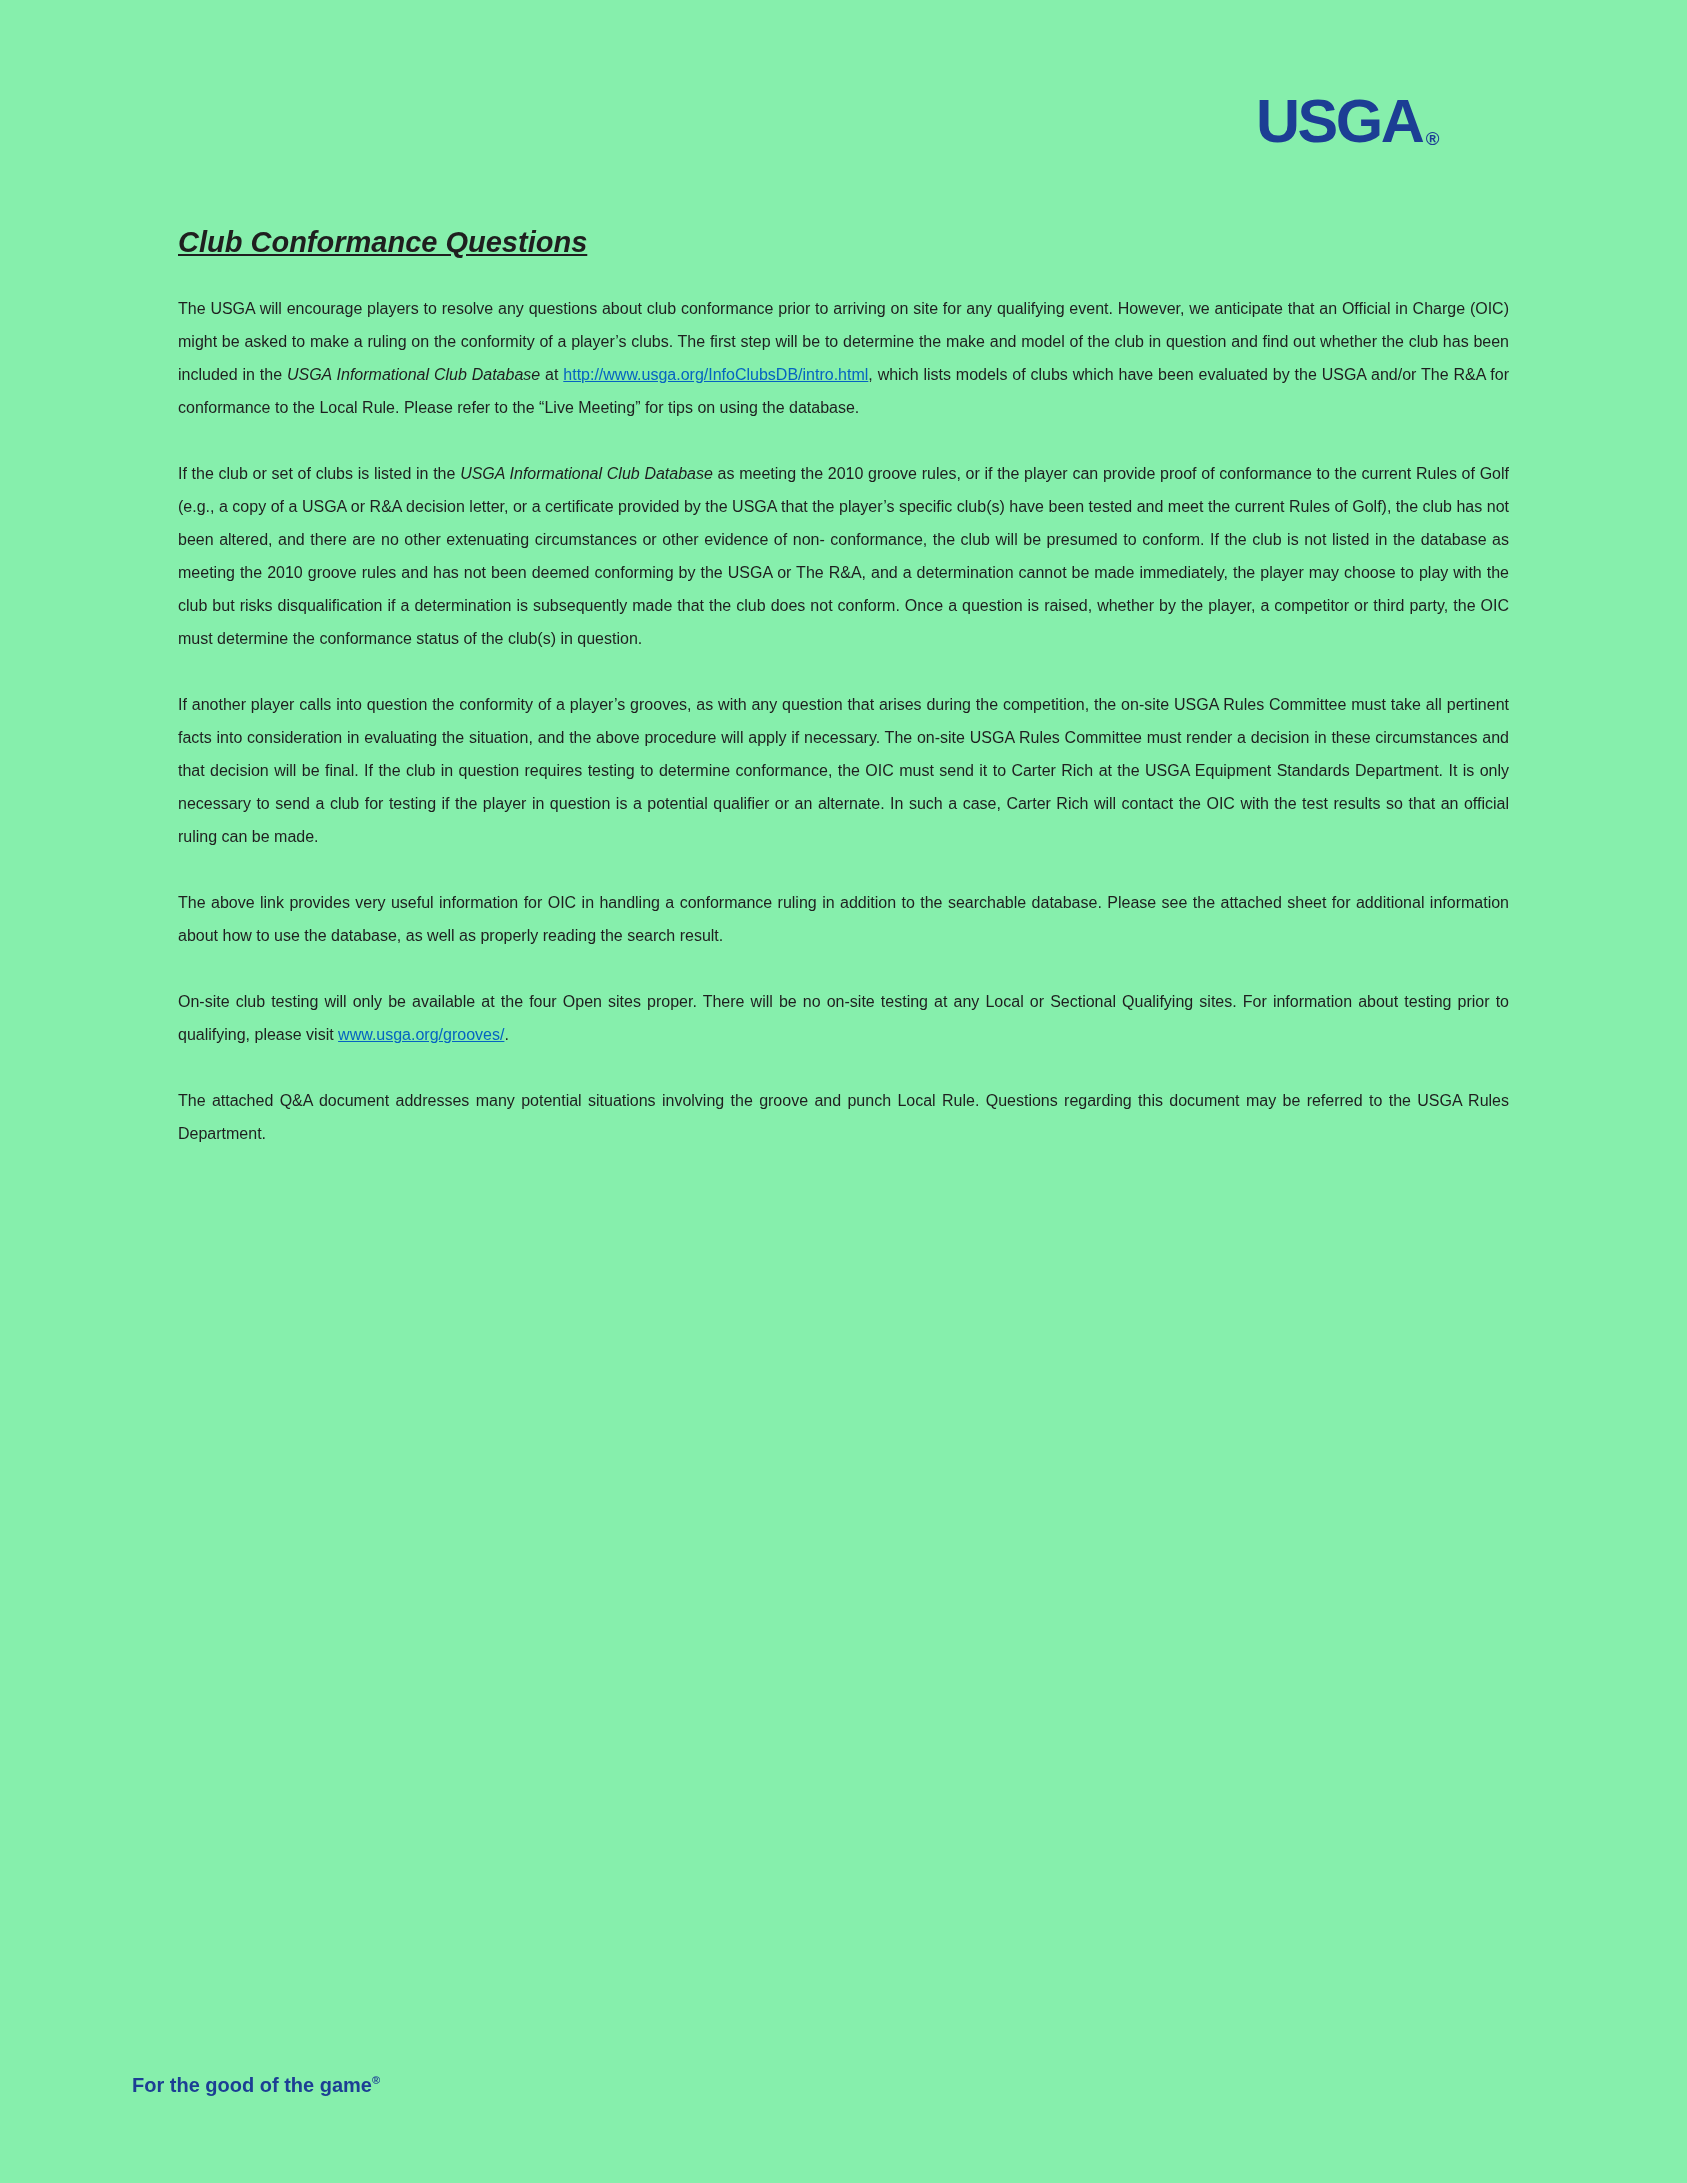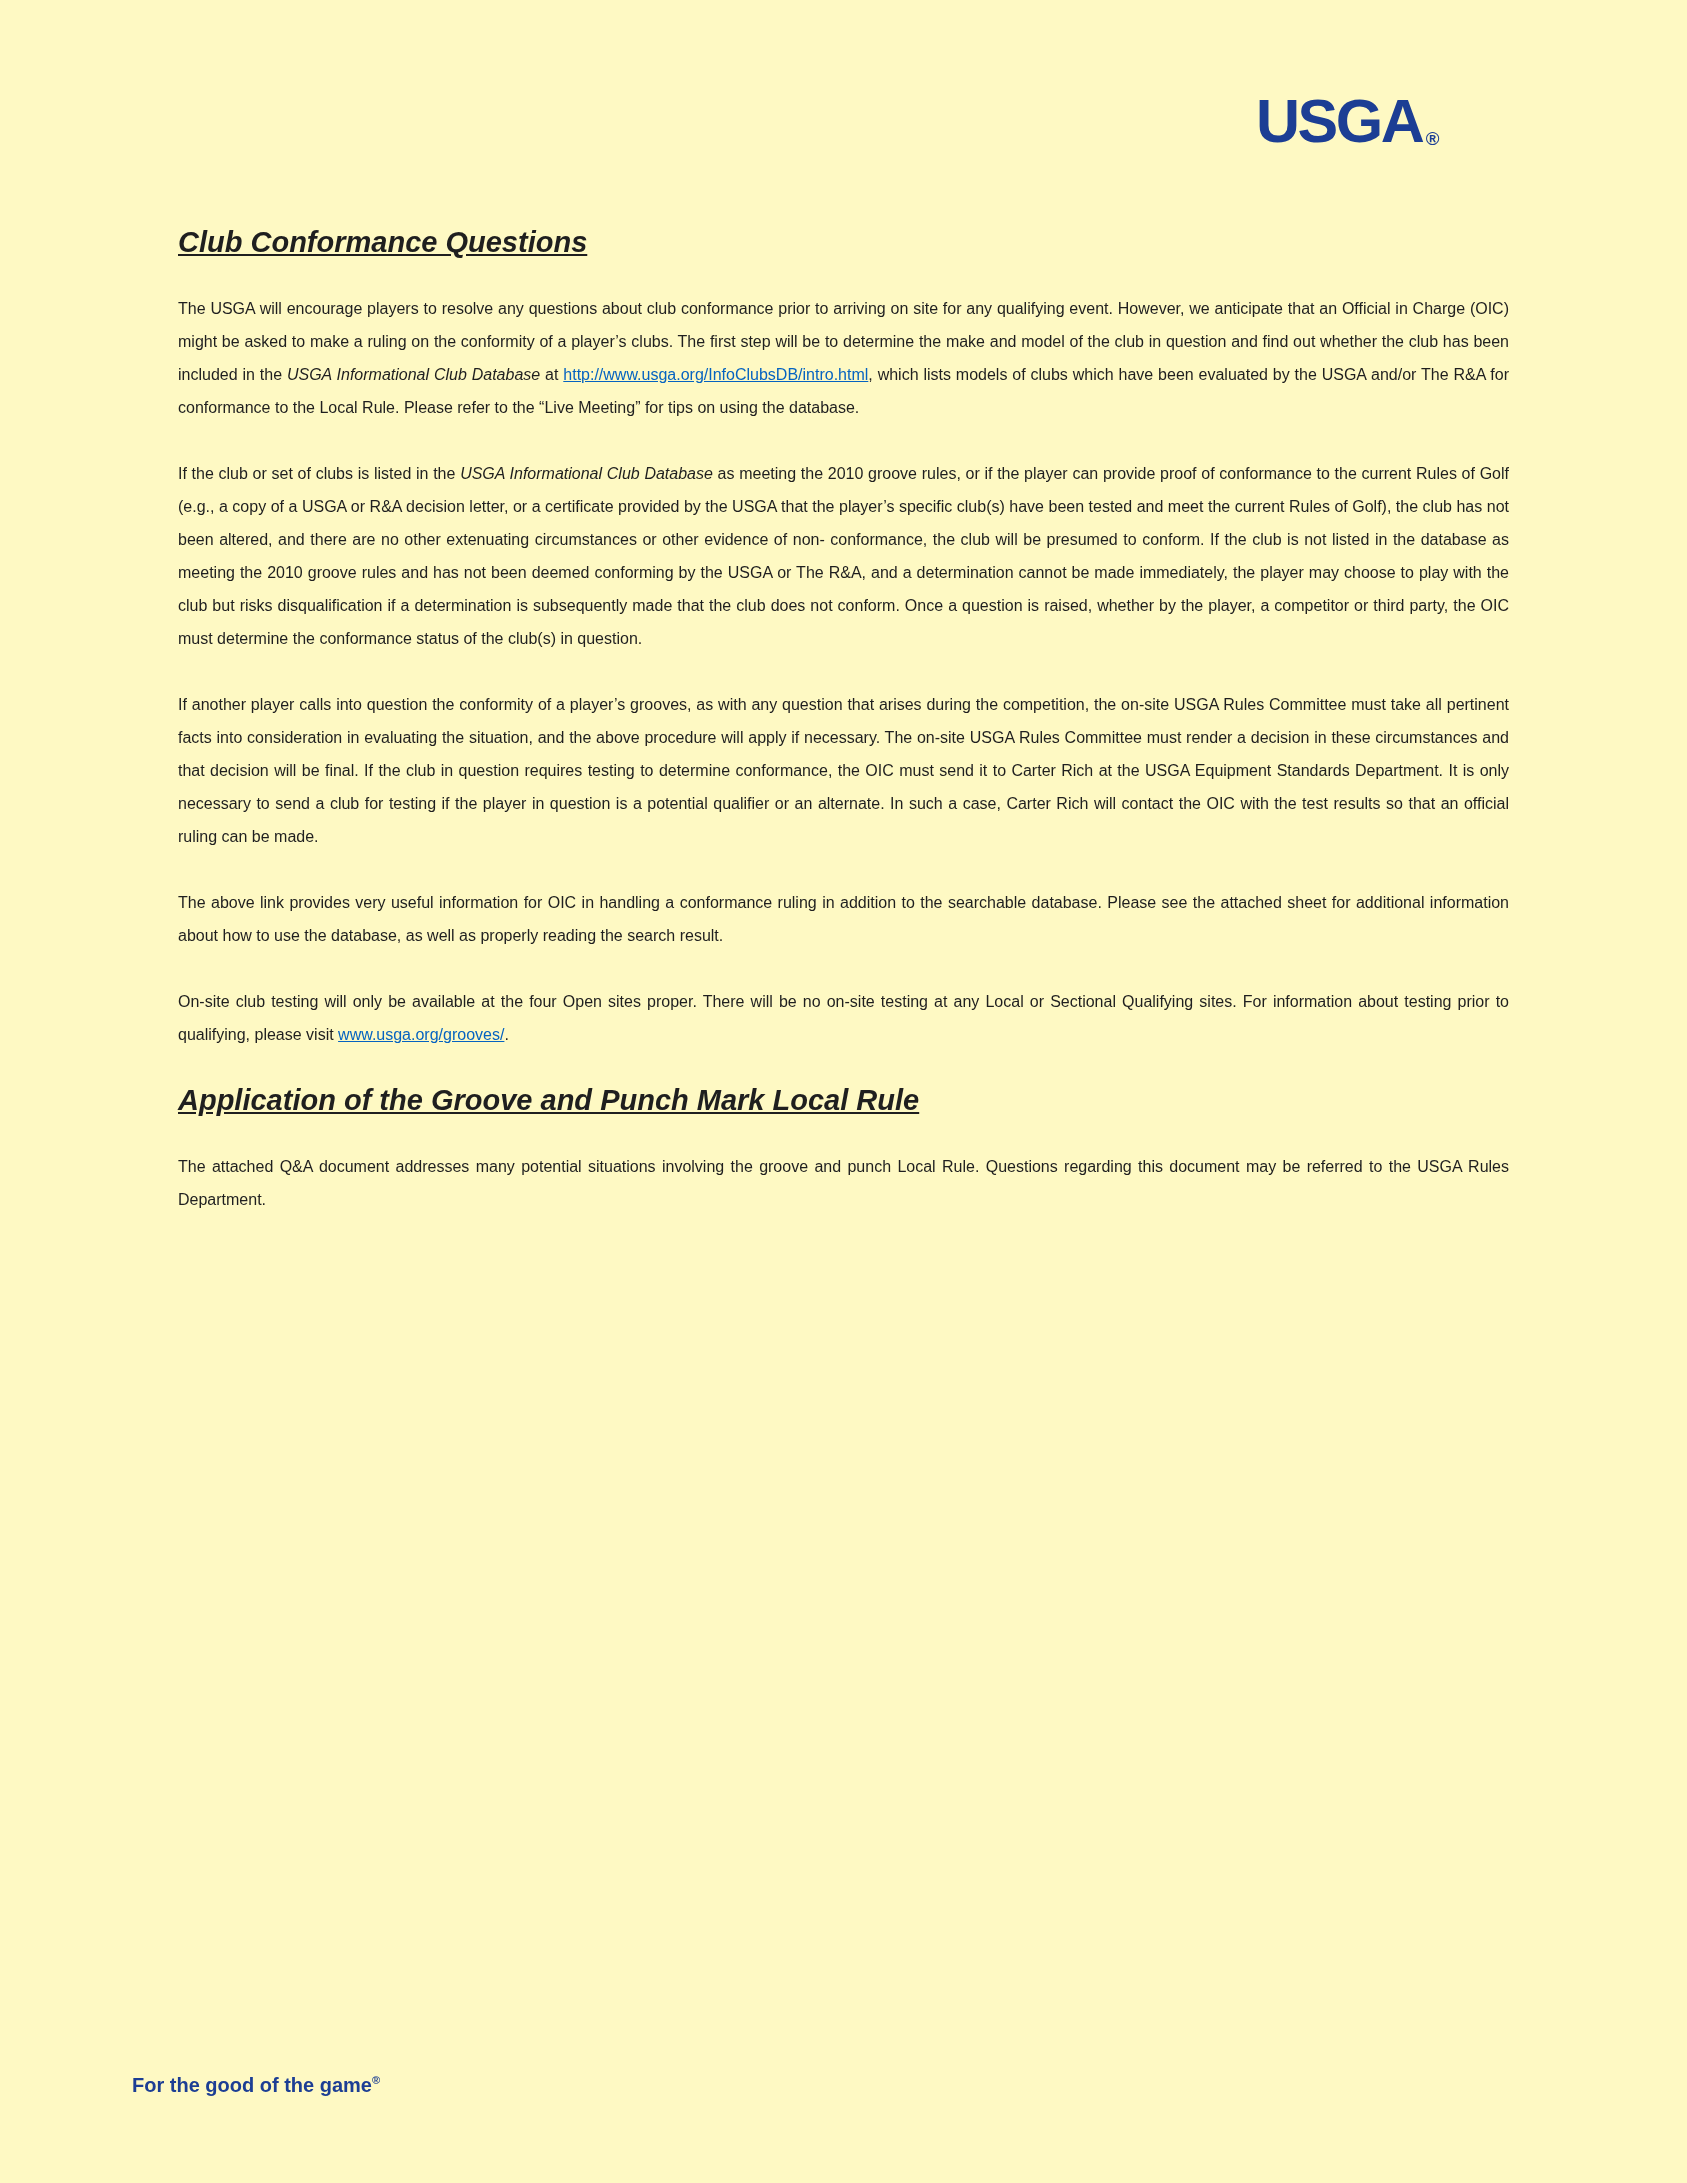--- a/index.html
+++ b/index.html
@@ -11,21 +11,21 @@
     width: 1687px;
     height: 2183px;
     font-family: "Liberation Sans", sans-serif;
     color: #1f1f1f;
     position: relative;
     overflow: hidden;
   }
   .page {
     position: absolute;
     inset: 0;
-    background: #fef9c3;
+    background: #86efac;
   }
   .logo {
     position: absolute;
     top: 91px;
     right: 251px;
     color: #1c3e94;
     font-weight: bold;
     font-size: 61px;
     letter-spacing: -2.5px;
     line-height: 1;
@@ -94,21 +94,20 @@
     <span>USGA</span><span class="reg">®</span>
   </div>
 
   <div class="content" id="sections">
       <div class="heading">Club Conformance Questions</div>
       <p class="para"><span>The USGA will encourage players to resolve any questions about club conformance prior to arriving on site for any qualifying event. However, we anticipate that an Official in Charge (OIC) might be asked to make a ruling on the conformity of a player’s clubs. The first step will be to determine the make and model of the club in question and find out whether the club has been included in the </span><em>USGA Informational Club Database</em><span> at </span><a class="link" href="#">http://www.usga.org/InfoClubsDB/intro.html</a><span>, which lists models of clubs which have been evaluated by the USGA and/or The R&amp;A for conformance to the Local Rule. Please refer to the “Live Meeting” for tips on using the database.</span></p>
       <p class="para"><span>If the club or set of clubs is listed in the </span><em>USGA Informational Club Database</em><span> as meeting the 2010 groove rules, or if the player can provide proof of conformance to the current Rules of Golf (e.g., a copy of a USGA or R&amp;A decision letter, or a certificate provided by the USGA that the player’s specific club(s) have been tested and meet the current Rules of Golf), the club has not been altered, and there are no other extenuating circumstances or other evidence of non- conformance, the club will be presumed to conform. If the club is not listed in the database as meeting the 2010 groove rules and has not been deemed conforming by the USGA or The R&amp;A, and a determination cannot be made immediately, the player may choose to play with the club but risks disqualification if a determination is subsequently made that the club does not conform. Once a question is raised, whether by the player, a competitor or third party, the OIC must determine the conformance status of the club(s) in question.</span></p>
       <p class="para"><span>If another player calls into question the conformity of a player’s grooves, as with any question that arises during the competition, the on-site USGA Rules Committee must take all pertinent facts into consideration in evaluating the situation, and the above procedure will apply if necessary. The on-site USGA Rules Committee must render a decision in these circumstances and that decision will be final. If the club in question requires testing to determine conformance, the OIC must send it to Carter Rich at the USGA Equipment Standards Department. It is only necessary to send a club for testing if the player in question is a potential qualifier or an alternate. In such a case, Carter Rich will contact the OIC with the test results so that an official ruling can be made.</span></p>
       <p class="para"><span>The above link provides very useful information for OIC in handling a conformance ruling in addition to the searchable database. Please see the attached sheet for additional information about how to use the database, as well as properly reading the search result.</span></p>
       <p class="para"><span>On-site club testing will only be available at the four Open sites proper. There will be no on-site testing at any Local or Sectional Qualifying sites. For information about testing prior to qualifying, please visit </span><a class="link" href="#">www.usga.org/grooves/</a><span>.</span></p>
-      <div class="heading">Application of the Groove and Punch Mark Local Rule</div>
       <p class="para"><span>The attached Q&amp;A document addresses many potential situations involving the groove and punch Local Rule. Questions regarding this document may be referred to the USGA Rules Department.</span></p>
     </div>
 
   <div class="footer">
     <span>For the good of the game</span><span class="reg">®</span>
   </div>
 
 </div>
 
 

